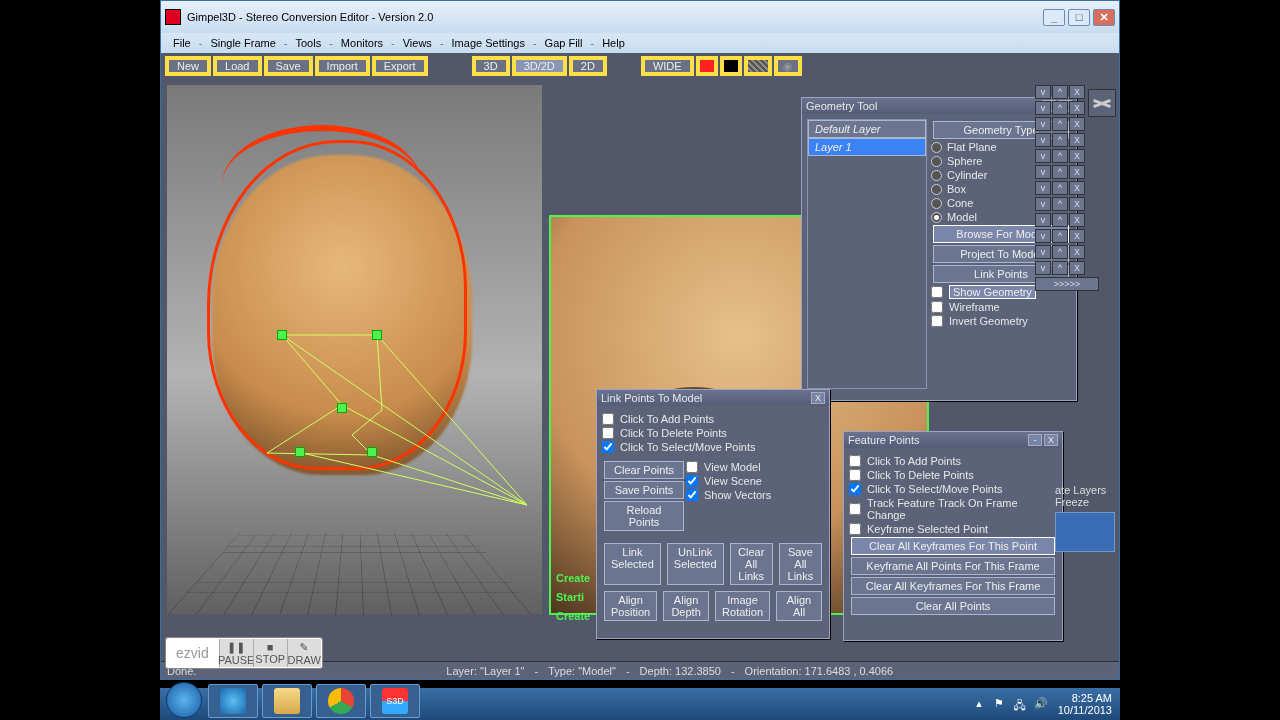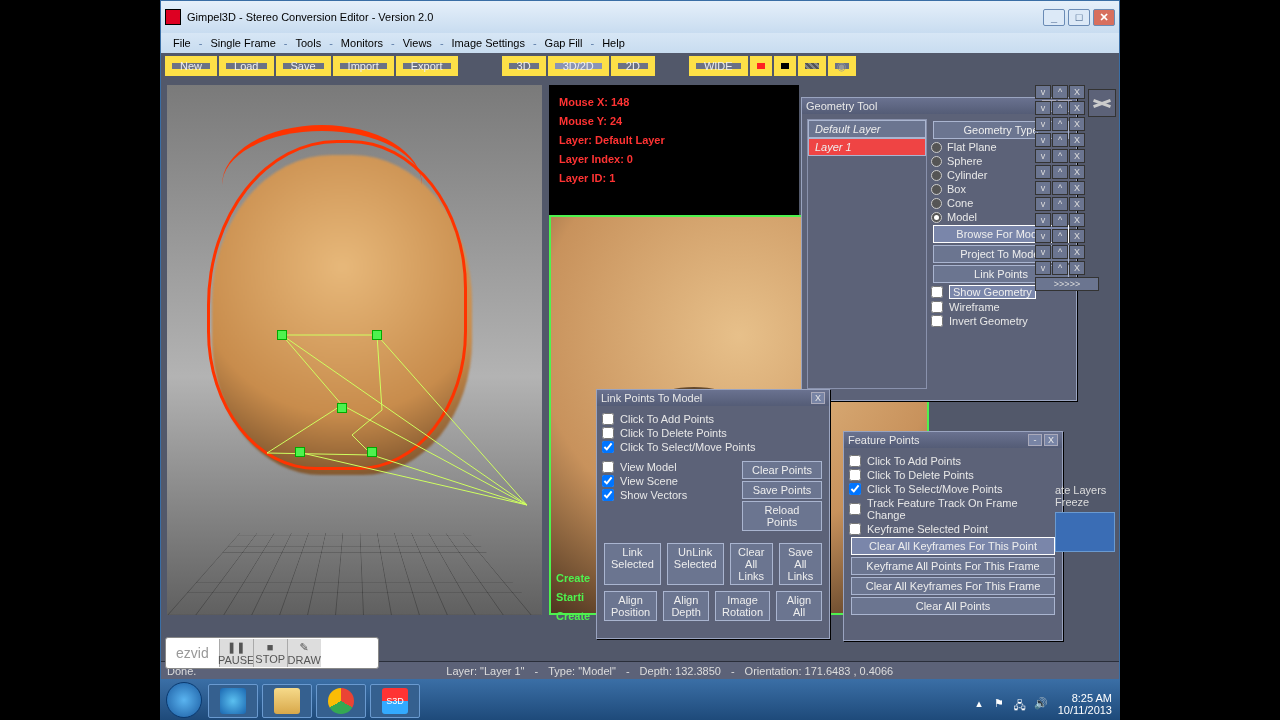--- a/index.html
+++ b/index.html
@@ -7,21 +7,21 @@
 .win { position:absolute; left:160px; top:0; width:960px; height:680px; display:flex; flex-direction:column; border:1px solid #3a6ea5;}
 .titlebar{height:25px;background:linear-gradient(#e6f0fa,#c8dcf0);display:flex;align-items:center;padding:16px 4px;color:#000;}
 .titlebar .icon{width:16px;height:16px;background:#d02; margin-right:6px;border:1px solid #000;}
 .titlebar .spacer{flex:1;}
 .winbtn{width:22px;height:17px;margin-left:3px;background:#dce9f7;border:1px solid #6a8bb5;border-radius:2px;display:flex;align-items:center;justify-content:center;color:#2a4c78;font-weight:bold;}
 .winbtn.close{background:#d86f5e;color:#fff;}
 .menubar{height:20px;background:linear-gradient(#d7e6f5,#c8dcf0);display:flex;align-items:center;padding:0 8px;color:#000;gap:0;font-size:11px;}
 .menubar span{padding:0 4px;}
 .menubar .dash{color:#5a7ba5;}
 .toolbar{height:26px;background:#52586a;display:flex;align-items:center;padding:0 4px;gap:2px;}
-.tbtn{height:20px;padding:0 8px;background:#6b7185;border:7px solid #fde047;color:#eee;display:flex;align-items:center;justify-content:center;font-size:11px;}
+.tbtn{height:20px;padding:0 8px;background:#6b7185;border:4px solid #fde047;color:#eee;display:flex;align-items:center;justify-content:center;font-size:11px;}
 .tbtn.active{background:#8a94b5;}
 .tbtn.red{background:#f22;width:22px;padding:0;}
 .tbtn.black{background:#000;width:22px;padding:0;}
 .tbtn.hatch{background-image:linear-gradient(45deg,#555 25%,transparent 25%,transparent 50%,#555 50%,#555 75%,transparent 75%);background-size:6px 6px;background-color:#888;width:28px;padding:0;}
 .tbtn.eye{width:28px;color:#999;padding:0;}
 .workarea{flex:1;background:#52586a;position:relative;overflow:hidden;}
 .view3d{position:absolute;left:6px;top:6px;width:375px;height:530px;background:linear-gradient(#7a7a7a,#b3b3b3 55%,#606060);}
 .gridfloor{position:absolute;left:0;right:0;bottom:0;height:48%;background:repeating-linear-gradient(0deg,rgba(0,0,0,0.25) 0,rgba(0,0,0,0.25) 1px,transparent 1px,transparent 24px),repeating-linear-gradient(90deg,rgba(0,0,0,0.25) 0,rgba(0,0,0,0.25) 1px,transparent 1px,transparent 28px);transform:perspective(340px) rotateX(58deg);transform-origin:bottom;}
 .face1{position:absolute;left:45px;top:70px;width:260px;height:320px;background:radial-gradient(circle at 50% 35%,#e7b87a,#c88c4c 60%,#5b3a1e);border-radius:46% 46% 42% 42%;filter:blur(1px);}
 .redout{position:absolute;left:40px;top:55px;width:260px;height:330px;border:3px solid #f30;border-radius:50% 45% 42% 42%;}
@@ -33,44 +33,44 @@
 .greendot{position:absolute;width:10px;height:10px;background:#4ef24e;border:1px solid #0a0;}
 .createtxt{position:absolute;left:395px;top:490px;color:#4ef24e;font-family:Arial;font-weight:bold;font-size:13px;line-height:19px;}
 .panel{position:absolute;background:#5c6278;border:1px solid #9aa4c0;color:#e8e8e8;box-shadow:1px 1px 0 #000;}
 .panel-head{height:16px;background:linear-gradient(#6a7290,#545c76);padding:0 4px;display:flex;align-items:center;font-size:11px;}
 .panel-head .spacer{flex:1;}
 .phbtn{width:14px;height:12px;background:#7884a5;border:1px solid #aab;margin-left:2px;font-size:9px;display:flex;align-items:center;justify-content:center;}
 .panel-body{padding:5px;}
 .chk{display:flex;align-items:center;gap:6px;margin:2px 0;font-size:11px;}
 .chk input{width:12px;height:12px;}
 .pbtn{background:#6b7590;border:1px solid #aab5d0;color:#eee;padding:2px 6px;margin:2px;text-align:center;font-size:11px;cursor:pointer;}
-.pbtn.sel{background:#ef4444;}
+.pbtn.sel{background:#3b82f6;}
 .pbtn.hl{background:#7a86aa;border-color:#fff;}
 .btnrow{display:flex;flex-wrap:wrap;gap:2px;}
 .geotool{left:640px;top:18px;width:276px;height:304px;}
 .geoleft{float:left;width:120px;height:270px;border:1px solid #8a92ad;font-style:italic;}
 .georight{float:right;width:140px;}
 .radio{display:flex;align-items:center;gap:5px;margin:2px 0;font-size:11px;}
 .radio .r{width:11px;height:11px;border:1px solid #ccc;border-radius:50%;background:#555;}
 .radio .r.on::after{content:"";display:block;width:5px;height:5px;background:#fff;border-radius:50%;margin:2px;}
 .linkpanel{left:435px;top:310px;width:234px;height:250px;}
 .featpanel{left:682px;top:352px;width:220px;height:210px;}
 .sidepanel{position:absolute;right:4px;top:6px;width:80px;height:280px;}
 .siderow{display:flex;gap:1px;margin:0 0 2px 0;}
 .sidebtn{width:16px;height:14px;background:#6b7590;border:1px solid #333;color:#ddd;font-size:9px;display:flex;align-items:center;justify-content:center;}
 .sidebtn.wide{width:64px;}
 .statusbar{height:18px;background:#5c6278;border-top:1px solid #2a2e3a;color:#ddd;display:flex;align-items:center;padding:0 6px;gap:10px;font-size:11px;}
 .icon-close{position:absolute;right:3px;top:10px;width:28px;height:28px;background:#5c6278;border:1px solid #333;}
 .icon-close::before,.icon-close::after{content:"";position:absolute;left:4px;top:12px;width:18px;height:3px;background:#ccc;}
 .icon-close::before{transform:rotate(20deg);}
 .icon-close::after{transform:rotate(-20deg);}
-.recorder{position:absolute;left:165px;top:637px;width:214px;height:32px;background:#fff;border:1px solid #888;display:flex;align-items:center;border-radius:3px;}
+.recorder{position:absolute;left:165px;top:637px;width:158px;height:32px;background:#fff;border:1px solid #888;display:flex;align-items:center;border-radius:3px;}
 .recorder .logo{color:#999;font-size:14px;padding:0 10px;}
 .recorder .rbtn{width:34px;height:28px;background:#ddd;border-left:1px solid #aaa;display:flex;flex-direction:column;align-items:center;justify-content:center;font-size:7px;color:#555;}
-.taskbar{position:absolute;left:160px;right:160px;bottom:0;height:40px;background:linear-gradient(#3a6ea5,#1e4a7a);}
+.taskbar{position:absolute;left:160px;right:160px;bottom:0;height:32px;background:linear-gradient(#3a6ea5,#1e4a7a);}
 .startorb{position:absolute;left:6px;bottom:2px;width:36px;height:36px;border-radius:50%;background:radial-gradient(circle,#5ab4f0,#1a5aa0);border:1px solid #0a3a70;}
 .tasks{position:absolute;left:48px;bottom:2px;display:flex;gap:4px;}
 .taskbtn{width:50px;height:34px;background:#35608f;border:1px solid #6a9ad0;border-radius:2px;display:flex;align-items:center;justify-content:center;}
 .taskicon{width:26px;height:26px;border-radius:3px;}
 .tray{position:absolute;right:8px;bottom:4px;display:flex;align-items:center;gap:10px;color:#fff;font-size:11px;text-align:right;}
 .trayicons{display:flex;gap:8px;align-items:center;}
 .trayicon{width:14px;height:14px;color:#fff;}
 svg.line{position:absolute;inset:0;pointer-events:none;}
 </style>
 </head>
@@ -136,27 +136,20 @@
           <line x1="205" y1="370" x2="360" y2="420" stroke="#cfff60"></line>
         <line x1="135" y1="368" x2="360" y2="420" stroke="#cfff60"></line>
       </svg>
       <div class="greendot" style="left:110px;top:245px"></div>
       <div class="greendot" style="left:205px;top:245px"></div>
       <div class="greendot" style="left:170px;top:318px"></div>
       <div class="greendot" style="left:128px;top:362px"></div>
       <div class="greendot" style="left:200px;top:362px"></div>
     </div>
 
-    <div class="infobox">
-      <div>Mouse X: 148</div>
-      <div>Mouse Y: 24</div>
-      <div>Layer: Default Layer</div>
-      <div>Layer Index: 0</div>
-      <div>Layer ID: 1</div>
-    </div>
 
     <div class="view2d">
       <div class="eyes"><span class="eye"></span><span class="eye"></span></div>
       <div class="greendot" style="left:110px;top:178px"></div>
       <div class="greendot" style="left:215px;top:178px"></div>
     </div>
 
     <div class="createtxt">
       <div>Create</div>
         <div>Starti</div>
@@ -233,39 +226,39 @@
           </div>
         <div class="chk">
             <input type="checkbox" style="">
             <span>Click To Delete Points</span>
           </div>
         <div class="chk">
             <input type="checkbox" checked="" style="">
             <span>Click To Select/Move Points</span>
           </div>
         <div style="display:flex;margin-top:6px;">
+          <div style="width:84px">
+            <div class="pbtn">Clear Points</div>
+            <div class="pbtn">Save Points</div>
+            <div class="pbtn">Reload Points</div>
+          </div>
           <div style="flex:1">
             <div class="chk">
                 <input type="checkbox" style="">
                 <span>View Model</span>
               </div>
             <div class="chk">
                 <input type="checkbox" checked="" style="">
                 <span>View Scene</span>
               </div>
             <div class="chk">
                 <input type="checkbox" checked="" style="">
                 <span>Show Vectors</span>
               </div>
           </div>
-          <div style="width:84px">
-            <div class="pbtn">Clear Points</div>
-            <div class="pbtn">Save Points</div>
-            <div class="pbtn">Reload Points</div>
-          </div>
         </div>
         <div class="btnrow" style="margin-top:8px">
           <div class="pbtn" style="flex:1">Link Selected</div>
           <div class="pbtn" style="flex:1">UnLink Selected</div>
           <div class="pbtn" style="flex:1">Clear All Links</div>
           <div class="pbtn" style="flex:1">Save All Links</div>
           <div class="pbtn" style="flex:1">Align Position</div>
           <div class="pbtn" style="flex:1">Align Depth</div>
           <div class="pbtn" style="flex:1">Image Rotation</div>
           <div class="pbtn" style="flex:1">Align All</div>

